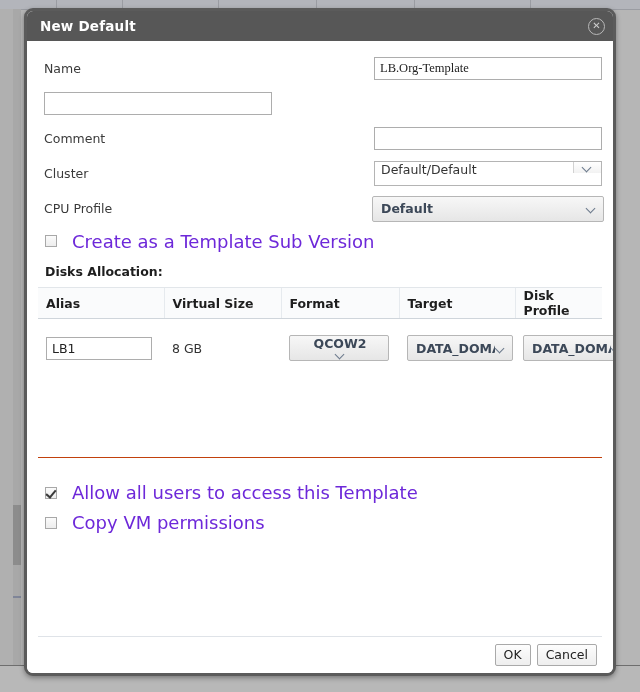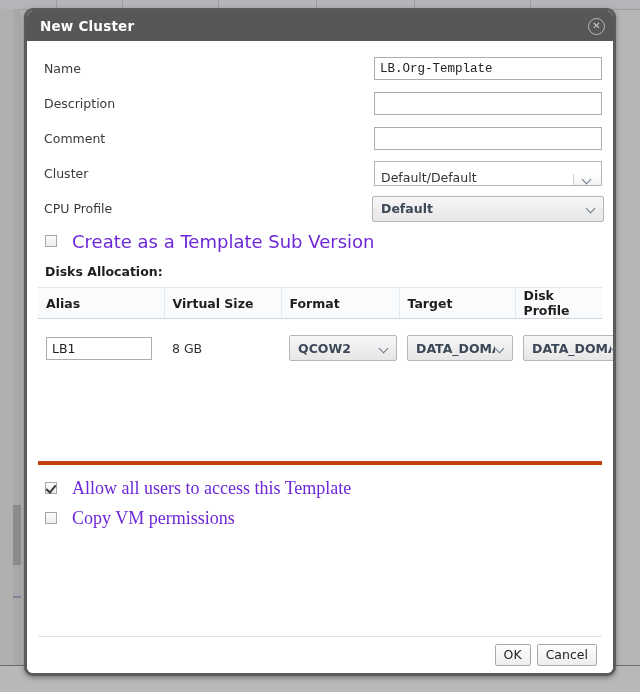--- a/index.html
+++ b/index.html
@@ -178,36 +178,36 @@
   }
   .field-wrap {
     width: 230px;
   }
   input.text-field {
     width: 228px;
     height: 23px;
     box-sizing: border-box;
     border: 1px solid #adadad;
     background: #fff;
-    font-family: Liberation Mono, monospace;
+    font-family: Liberation Serif, serif;
     font-size: 12.5px;
     color: #222;
     padding: 0 5px;
     outline: none;
   }
 
   
   .select-white {
     width: 228px;
     height: 25px;
     box-sizing: border-box;
     border: 1px solid #b4b4b4;
     background: #fff;
     display: flex;
-    align-items: flex-end;
+    align-items: flex-start;
     cursor: pointer;
   }
   .select-white .sel-value {
     flex: 1 1 auto;
     display: flex;
     align-items: center;
     padding-left: 6px;
     font-size: 12.5px;
     color: #333;
   }
@@ -341,33 +341,32 @@
     height: 23px;
     box-sizing: border-box;
     border: 1px solid #adadad;
     background: #fff;
     font-family: "DejaVu Sans", "Liberation Sans", sans-serif;
     font-size: 12.5px;
     color: #222;
     padding: 0 5px;
     outline: none;
   }
-  .cell-select-format { width: 108px; }
+  .cell-select-format { width: 100px; flex-direction: column; }
   .cell-select-target { width: 106px; }
   .cell-select-profile { width: 106px; }
   #disks-filler {
     flex: 1 1 auto;
     min-height: 0;
   }
   #lower-checks {
     flex: 0 0 auto;
     padding-bottom: 4px;
-    border-top: 4px solid #c2410c;
-    padding-top: 8px;
-    font-family: Liberation Serif, serif;
+    border-top: 1px solid #c2410c;
+    padding-top: 20px;
   }
   #empty-space {
     flex: 1 1 auto;
     min-height: 0;
   }
 
   
   #footer {
     flex: 0 0 36px;
     height: 36px;
@@ -411,36 +410,35 @@
   <div class="bg-scroll-thumb"></div>
   <div class="bg-scroll-tick"></div>
   <div class="bg-bottom-bar"></div>
   <div class="bg-bottom-text left"></div>
   <div class="bg-bottom-text right"></div>
 </div>
 
 <div id="dialog">
 
   <div id="titlebar">
-    <div id="dialog-title">New Cluster</div>
+    <div id="dialog-title">New Default</div>
     <div id="close-icon">✕</div>
   </div>
 
   <div id="dialog-body">
     <div id="content-panel">
 
       <div class="form-row">
         <div class="form-label">Name</div>
         <div class="field-wrap">
           <input class="text-field" type="text" value="LB.Org-Template" style="">
         </div>
       </div>
 
       <div class="form-row">
-        <div class="form-label">Description</div>
         <div class="field-wrap">
           <input class="text-field" type="text" value="" style="">
         </div>
       </div>
 
       <div class="form-row">
         <div class="form-label">Comment</div>
         <div class="field-wrap">
           <input class="text-field" type="text" value="" style="">
         </div>

